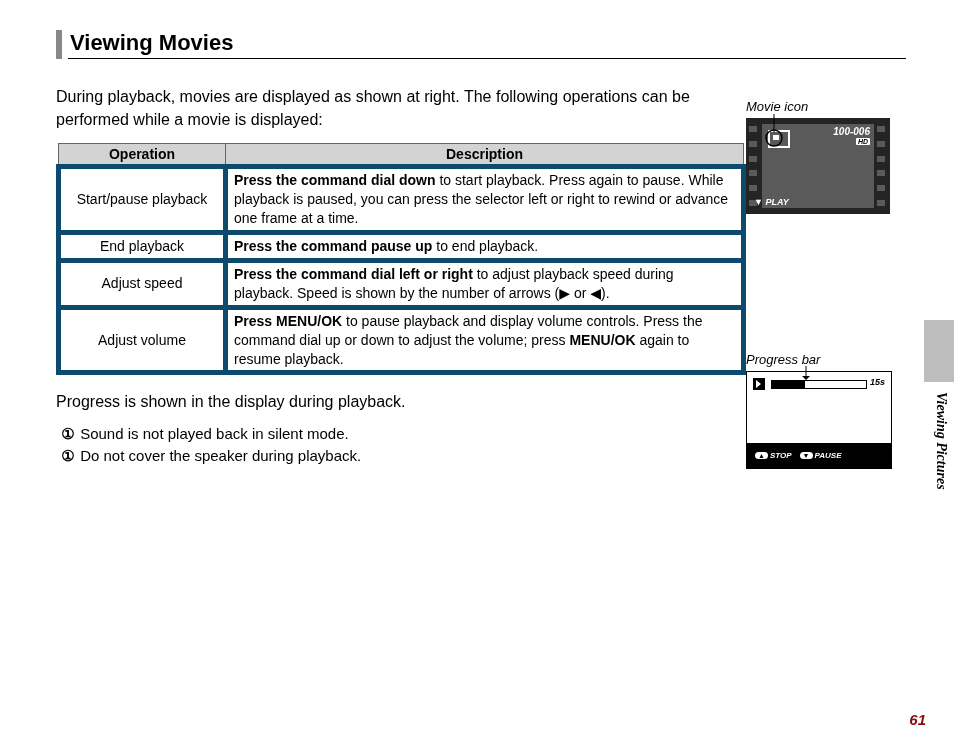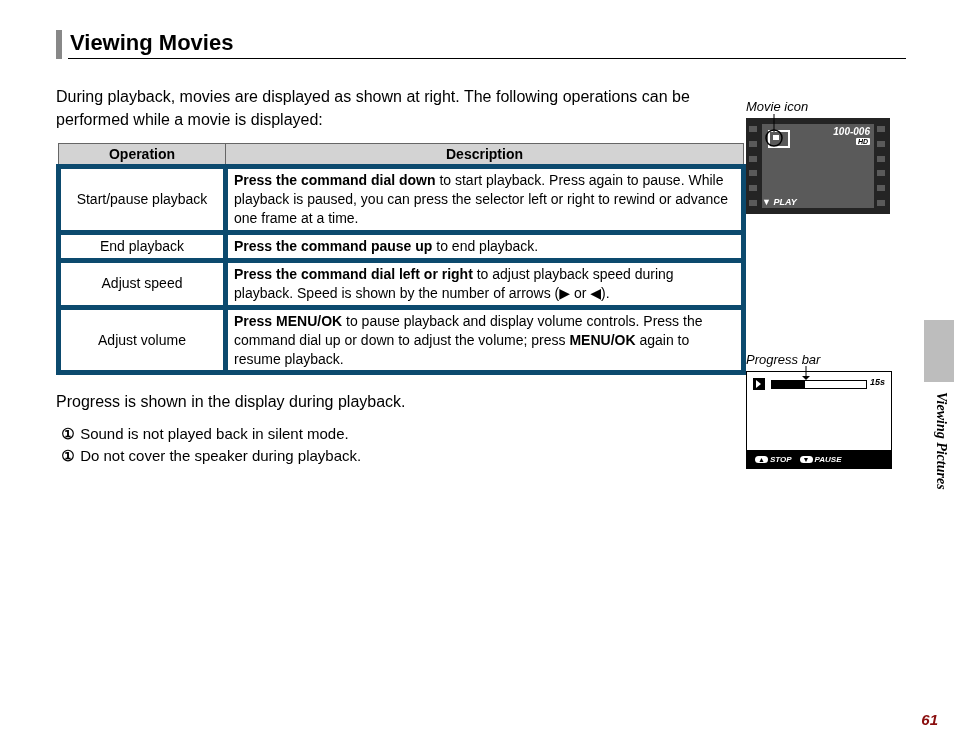--- a/index.html
+++ b/index.html
@@ -111,21 +111,21 @@
   .counter {
     position: absolute; top: 8px; right: 20px;
     color: #fff; font-size: 10px; font-weight: bold;
   }
   .hd-badge {
     position: absolute; top: 20px; right: 20px;
     background: #fff; color: #000; font-size: 7px; font-weight: bold;
     padding: 0 2px; border-radius: 1px;
   }
   .play-label {
-    position: absolute; bottom: 7px; left: 16px;
+    position: absolute; bottom: 7px; left: 8px;
     color: #fff; font-size: 9px; font-weight: bold;
   }
   .movie-icon-box {
     position: absolute; top: 12px; left: 22px;
     width: 18px; height: 14px; border: 2px solid #fff;
   }
   .movie-icon-box::before {
     content: ""; position: absolute; top: 3px; left: 3px;
     width: 6px; height: 5px; background: #fff;
   }
@@ -153,21 +153,21 @@
     border-left: 5px solid #fff;
     border-top: 4px solid transparent;
     border-bottom: 4px solid transparent;
   }
   .pb-time {
     position: absolute; top: 5px; right: 6px;
     font-size: 9px; font-weight: bold;
   }
   .pb-bottom {
     position: absolute; bottom: 0; left: 0; right: 0;
-    height: 18px; background: #000; color: #fff;
+    height: 25px; background: #000; color: #fff;
     font-size: 8px; font-weight: bold;
     display: flex; align-items: center;
     padding-left: 8px;
   }
   .pill {
     background: #fff; color: #000; border-radius: 6px;
     font-size: 7px; padding: 0 3px; margin-right: 2px;
     display: inline-flex; align-items: center;
   }
   .side-tab {
@@ -183,21 +183,21 @@
     right: 5px;
     top: 392px;
     writing-mode: vertical-rl;
     font-style: italic;
     font-weight: bold;
     font-size: 14px;
     font-family: Georgia, serif;
   }
   .pagenum {
     position: absolute;
-    right: 16px;
+    right: 28px;
     bottom: 20px;
     font-style: italic;
     font-weight: bold;
     color: #8a0e0e;
     font-size: 15px;
   }
   .callout-label { font-style: italic; font-size: 13px; margin-top: 20px; }
   svg.pointer { position: absolute; overflow: visible; }
 </style>
 </head>

